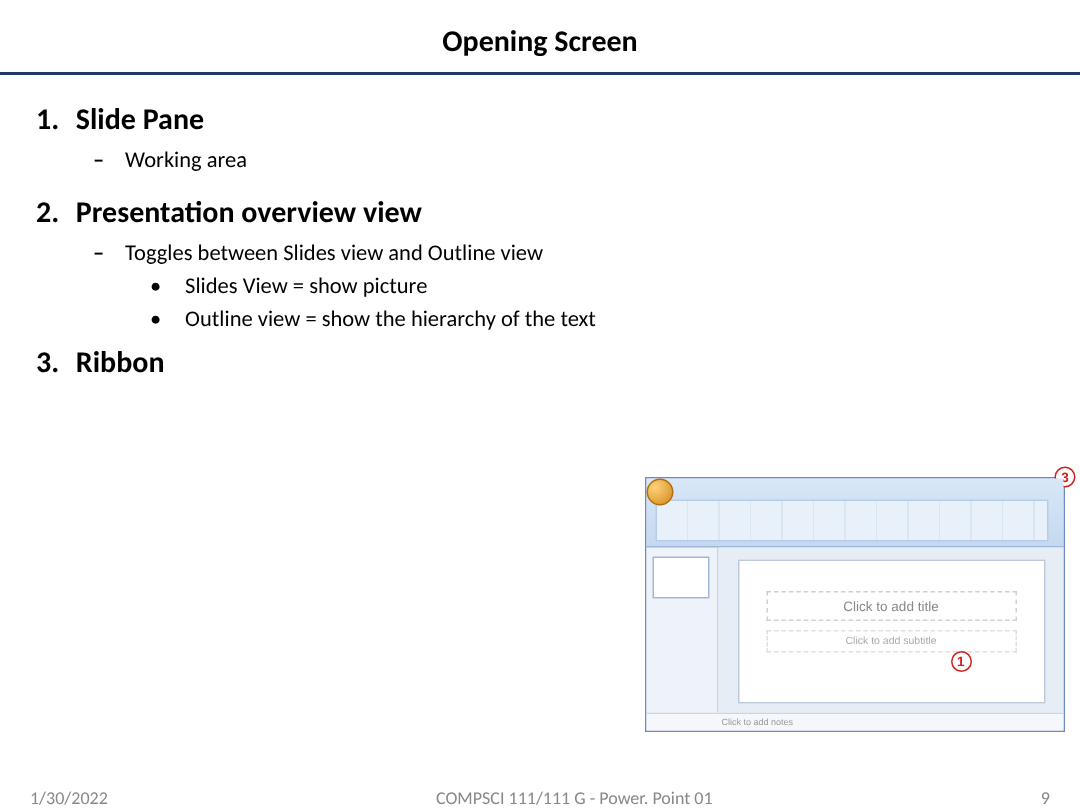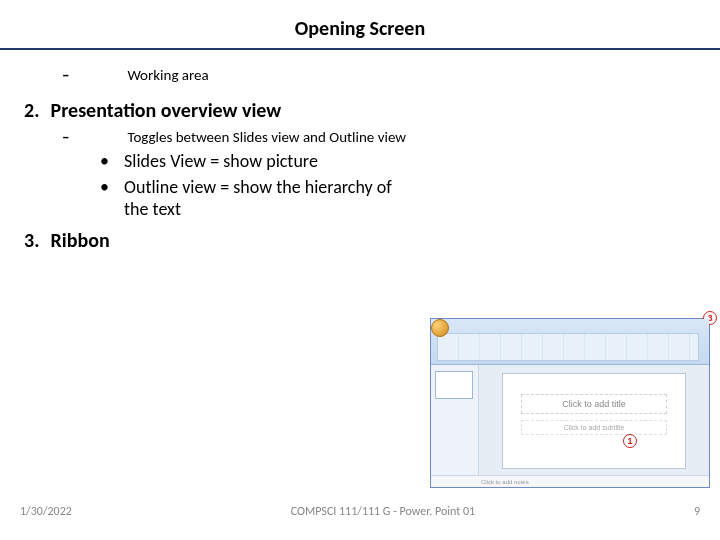--- a/index.html
+++ b/index.html
@@ -22,27 +22,27 @@
     padding: 10px 24px 0 24px;
   }
   .sec-head {
     font-size: 20px;
     font-weight: bold;
     margin-top: 8px;
   }
   .sec-head .num { display: inline-block; width: 22px; }
   .sub1 { margin-left: 56px; font-size: 15px; margin-top: 6px; }
   .sub1 .dash { margin-left: -18px; display: inline-block; width: 18px; font-weight: bold; }
-  .sub1-text { display: inline-block; max-width: 330px; vertical-align: top; margin-left: 44px; }
-  .sub2 { margin-left: 96px; font-size: 18px; margin-top: 4px; }
+  .sub1-text { display: inline-block; max-width: 330px; vertical-align: top; }
+  .sub2 { margin-left: 96px; font-size: 15px; margin-top: 4px; }
   .sub2 .bullet { margin-left: -20px; display: inline-block; width: 20px; }
   .sub2-text { display: inline-block; max-width: 290px; vertical-align: top; }
   .footer {
     position: absolute;
-    bottom: 22px;
+    bottom: 0;
     left: 0;
     width: 100%;
     font-size: 12px;
     color: #888;
     padding: 0 20px;
     display: flex;
     justify-content: space-between;
   }
   
   .pp-shot {
@@ -93,21 +93,21 @@
     background: #fff;
     margin-bottom: 4px;
   }
   .pp-main {
     flex: 1;
     background: #e7edf5;
     position: relative;
     padding: 8px;
   }
   .pp-slide {
-    width: 184px; height: 96px;
+    width: 205px; height: 96px;
     background: #fff;
     border: 1px solid #bcc9db;
     margin: 0 auto;
     padding: 20px 18px 0 18px;
     text-align: center;
     position: relative;
   }
   .pp-title { font-size: 9px; color: #888; border: 1px dashed #d0d0d0; padding: 4px 0; }
   .pp-sub { font-size: 7px; color: #aaa; border: 1px dashed #e0e0e0; padding: 3px 0; margin-top: 6px; }
   .callout {
@@ -135,20 +135,24 @@
     line-height: 12px;
   }
 </style>
 </head>
 <body>
 
 <div class="title">Opening Screen</div>
 
 <div class="content">
 
+  <div class="sec-head">
+    <span class="num">1.</span>
+    <span>Slide Pane</span>
+  </div>
   <div class="sub1">
     <span class="dash">–</span>
     <span class="sub1-text">Working area</span>
   </div>
 
   <div class="sec-head" style="margin-top:14px;">
     <span class="num">2.</span>
     <span>Presentation overview view</span>
   </div>
   <div class="sub1">

